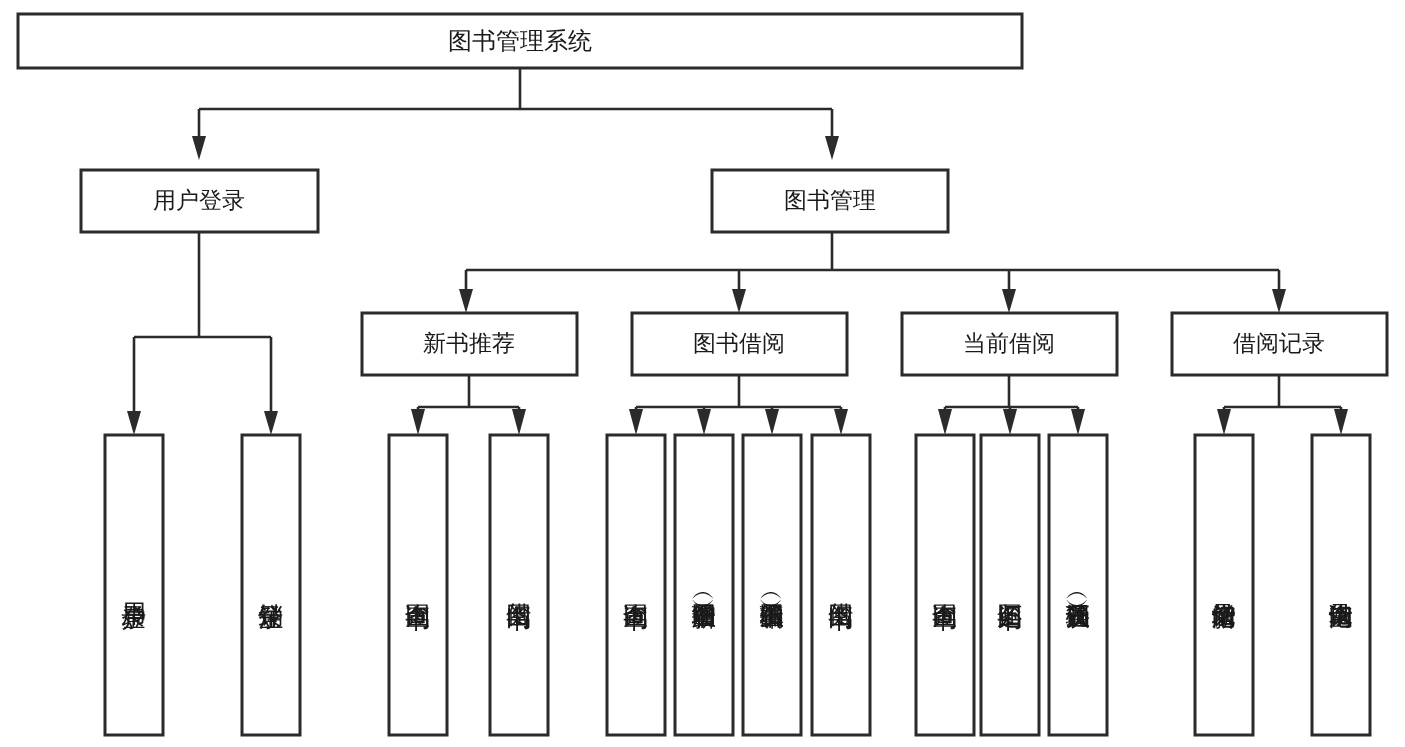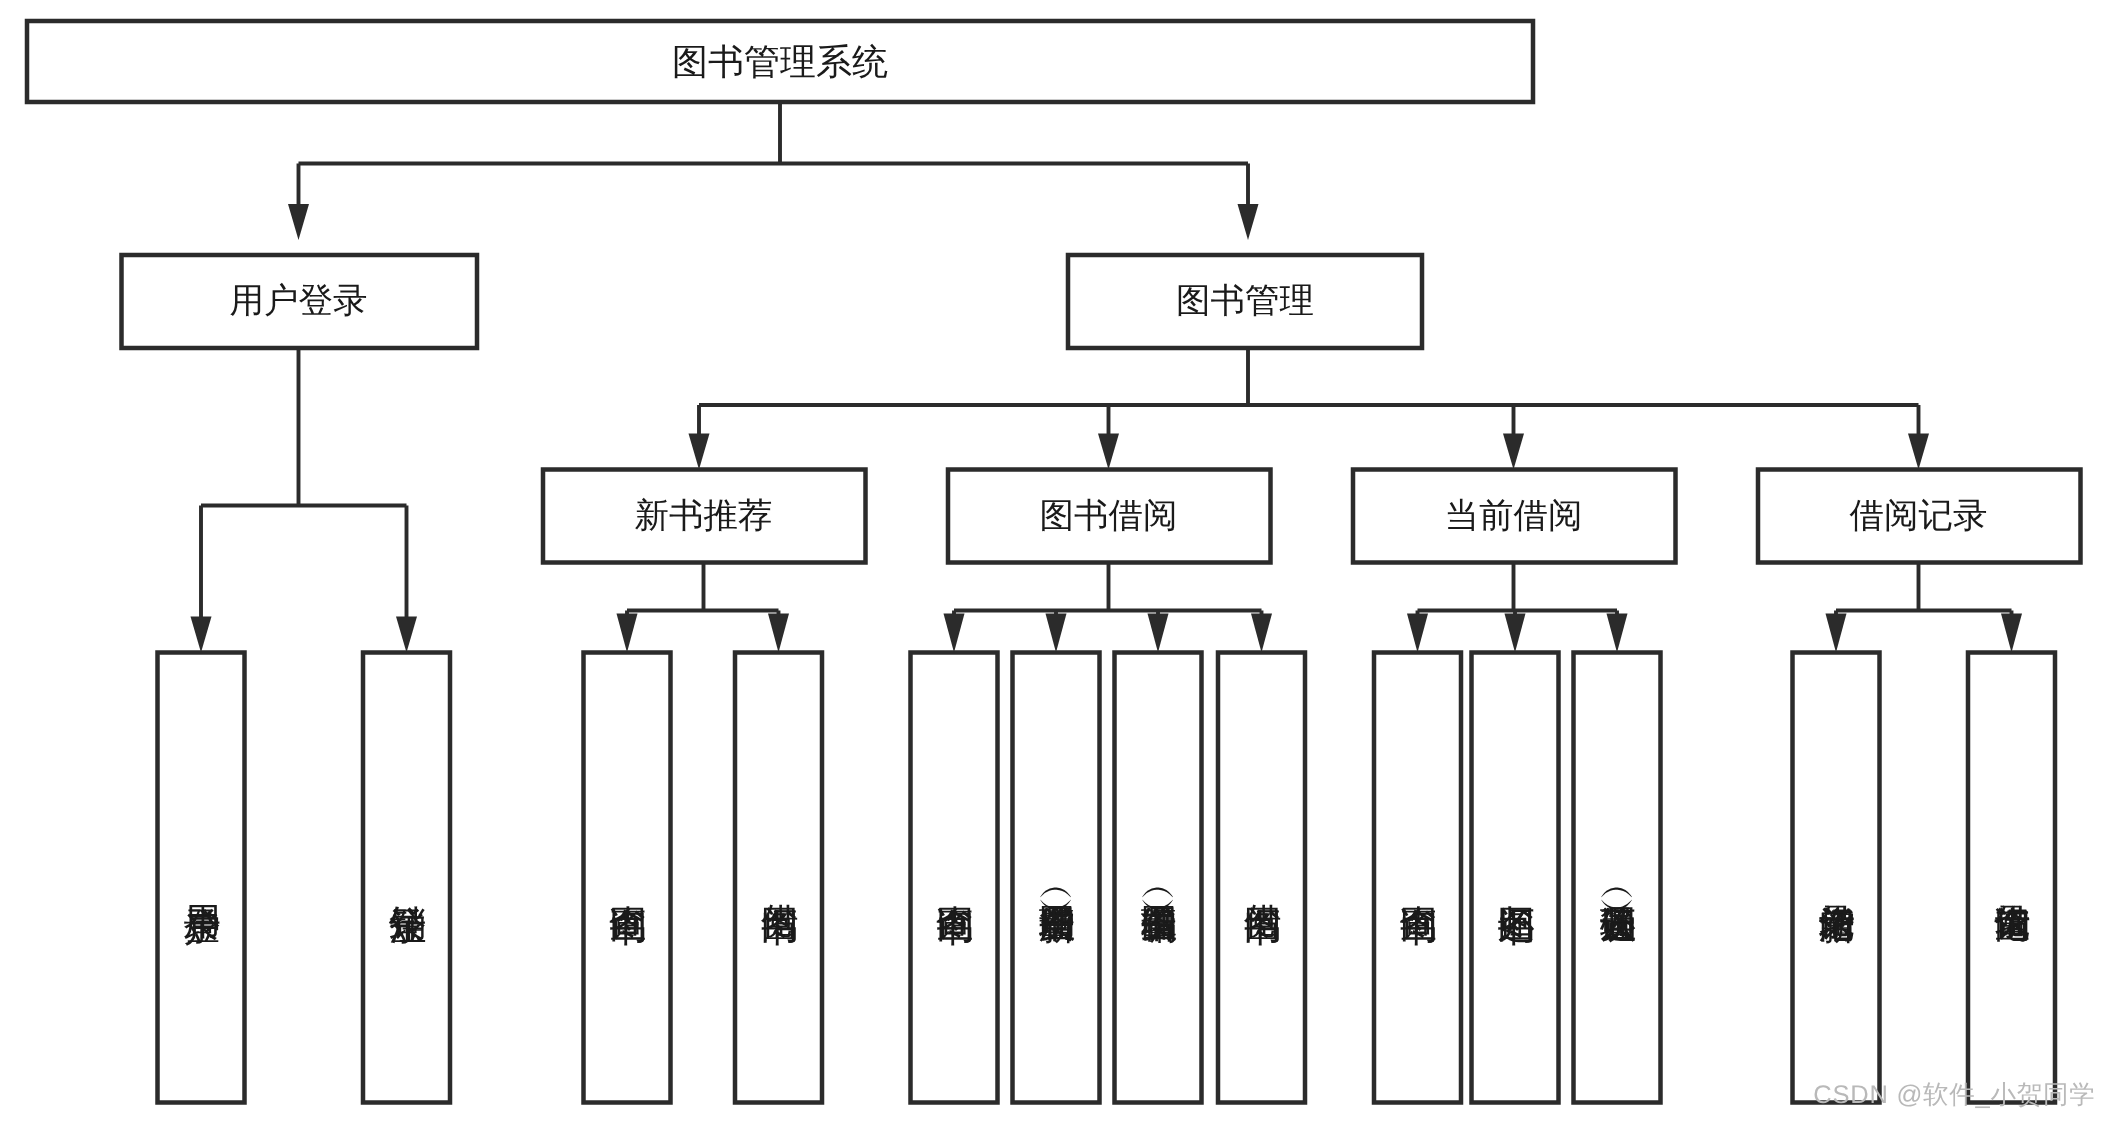--- a/index.html
+++ b/index.html
@@ -216,14 +216,13 @@
   <div class="vlabel tight" style="left:743px; top:435px; width:58px; height:300px;">编辑图书（管理员）</div>
   <div class="vlabel" style="left:812px; top:435px; width:58px; height:300px;">借阅图书</div>
 
   <div class="vlabel" style="left:916px; top:435px; width:58px; height:300px;">查询图书</div>
   <div class="vlabel" style="left:981px; top:435px; width:58px; height:300px;">归还图书</div>
   <div class="vlabel tight" style="left:1049px; top:435px; width:58px; height:300px;">确认归还（管理员）</div>
 
   <div class="vlabel tight" style="left:1195px; top:435px; width:58px; height:300px;">新增借阅记录</div>
   <div class="vlabel tight" style="left:1312px; top:435px; width:58px; height:300px;">查询借阅记录</div>
 
-  <div class="watermark">CSDN @软件_小贺同学</div>
 </div>
 
 </body></html>

